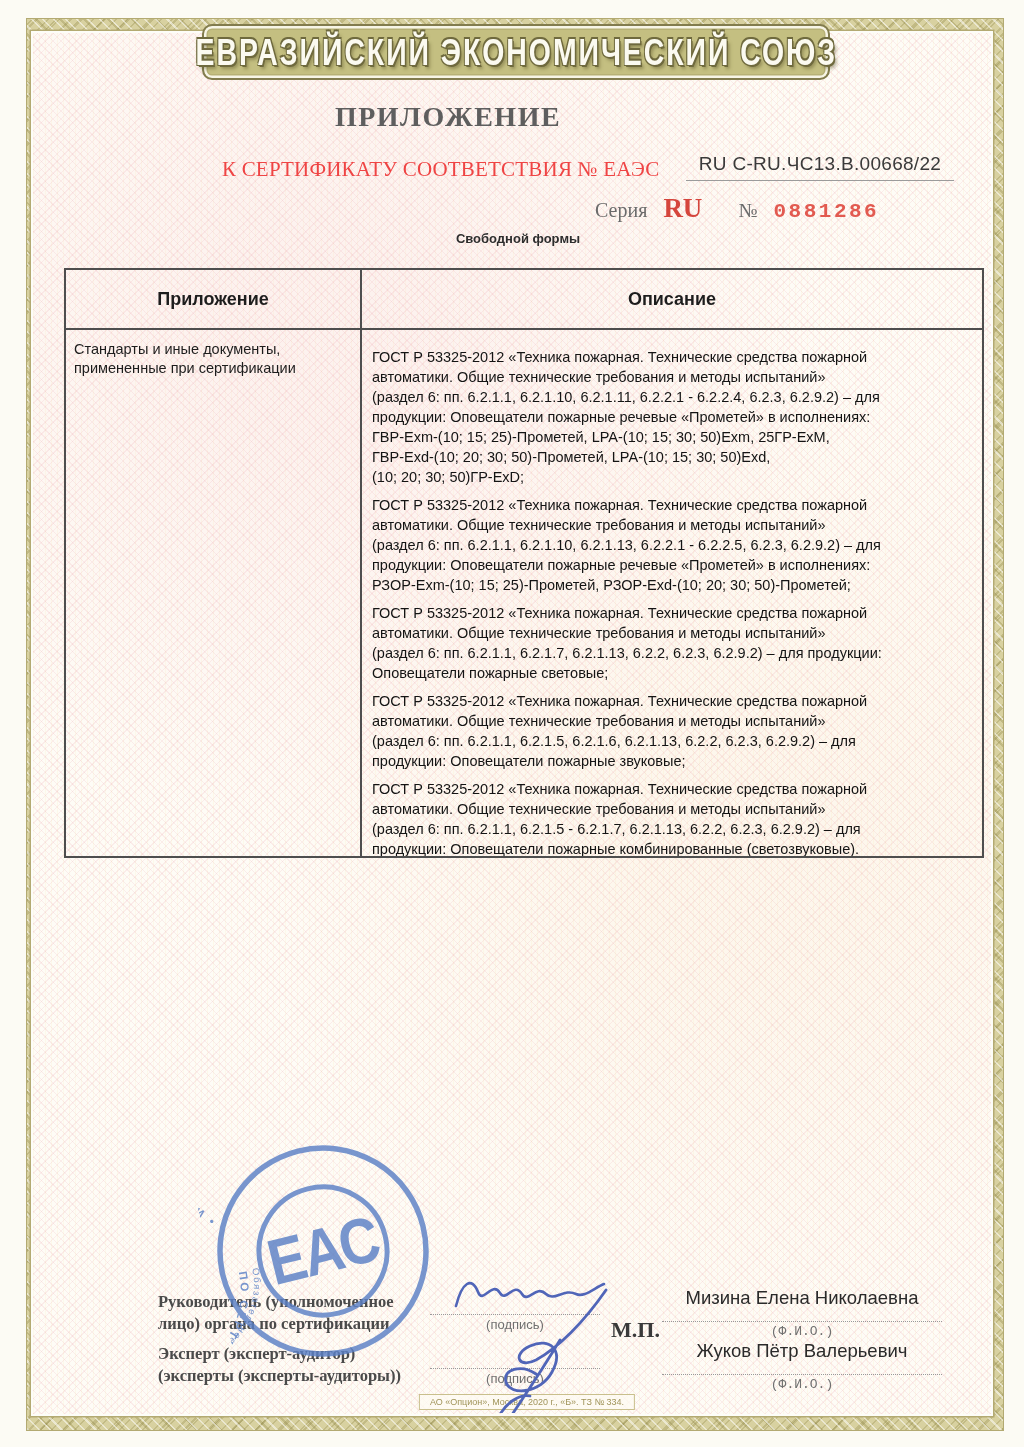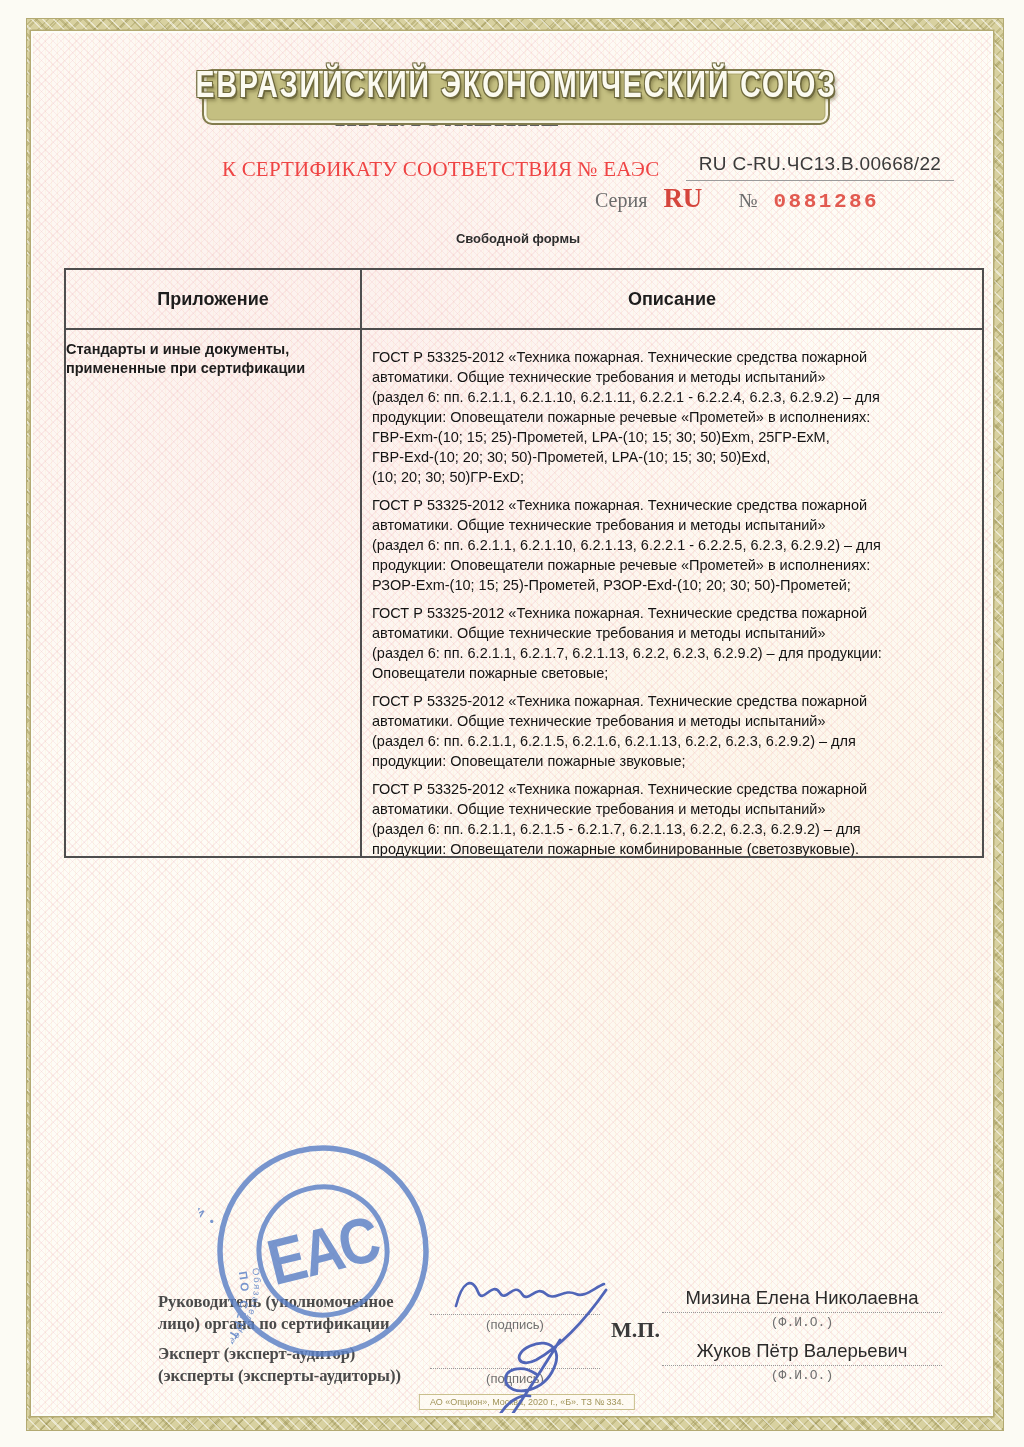--- a/index.html
+++ b/index.html
@@ -27,67 +27,67 @@
   .sc{position:absolute;pointer-events:none;}
   .sc.t{left:59px;top:39px;right:53px;height:12px;background:radial-gradient(circle at 9px 14px, rgba(255,255,255,0) 6.5px, rgba(255,255,255,.95) 6.5px 9px, rgba(255,255,255,0) 9px);background-size:18px 12px;background-repeat:repeat-x;}
   .sc.b{left:59px;bottom:37px;right:53px;height:12px;background:radial-gradient(circle at 9px -2px, rgba(255,255,255,0) 6.5px, rgba(255,255,255,.95) 6.5px 9px, rgba(255,255,255,0) 9px);background-size:18px 12px;background-repeat:repeat-x;}
   .sc.l{left:47px;top:51px;bottom:49px;width:12px;background:radial-gradient(circle at 14px 9px, rgba(255,255,255,0) 6.5px, rgba(255,255,255,.95) 6.5px 9px, rgba(255,255,255,0) 9px);background-size:12px 18px;background-repeat:repeat-y;}
   .sc.r{right:41px;top:51px;bottom:49px;width:12px;background:radial-gradient(circle at -2px 9px, rgba(255,255,255,0) 6.5px, rgba(255,255,255,.95) 6.5px 9px, rgba(255,255,255,0) 9px);background-size:12px 18px;background-repeat:repeat-y;}
 
   
   .banner{position:absolute;left:202px;top:24px;width:624px;height:52px;
     background:#c4bf81;border:2px solid #827c4e;border-radius:10px;
     box-shadow:inset 0 0 0 2.5px #f7f5e6, inset 0 0 0 4px #b7b176;
-    display:flex;justify-content:center;z-index:3;margin-top:45px;}
+    display:flex;align-items:center;justify-content:center;z-index:3;}
   .banner-text{font-weight:bold;font-size:29px;letter-spacing:2px;color:#fbfaf0;white-space:nowrap;
     transform:scale(.98,1.28);
     text-shadow:-1px -1px 0 #6f6a3e, 1px -1px 0 #6f6a3e, -1px 1px 0 #6f6a3e, 1.5px 1.5px 0 #6f6a3e, 3px 3px 3px rgba(90,85,40,.45);}
 
   .abs{position:absolute;}
 
   .doc-title{left:448px;top:101px;transform:translateX(-50%);
     font-family:"Liberation Serif",serif;font-weight:bold;font-size:28px;letter-spacing:1.5px;color:#5e5e5e;}
 
   .cert-label{left:222px;top:157px;font-family:"Liberation Serif",serif;font-size:21px;color:#ef4444;letter-spacing:.2px;}
   .cert-number{left:686px;top:153px;width:268px;text-align:center;font-size:19px;color:#3a3a3a;
     border-bottom:1.5px solid #9b9b9b;padding-bottom:5px;letter-spacing:.3px;}
 
-  .series-row{left:595px;top:183px;display:flex;align-items:baseline;}
+  .series-row{left:595px;top:193px;display:flex;align-items:baseline;}
   .series-label{font-family:"Liberation Serif",serif;font-size:20px;color:#6b6b6b;}
   .series-value{font-family:"Liberation Serif",serif;font-weight:bold;font-size:27px;color:#d5453c;margin-left:16px;}
   .number-sign{font-family:"Liberation Serif",serif;font-size:20px;color:#6b6b6b;margin-left:36px;}
   .blank-number{font-family:"Liberation Mono",monospace;font-weight:bold;font-size:21px;color:#e25a50;letter-spacing:2.5px;margin-left:16px;}
 
   .form-type{left:518px;top:231px;transform:translateX(-50%);font-weight:bold;font-size:13px;color:#2d2d2d;}
 
   
   .cert-table{left:64px;top:268px;width:916px;height:586px;border:2px solid #4e4e4e;
     display:grid;grid-template-columns:296px 1fr;grid-template-rows:60px 1fr;background:transparent;}
   .th{display:flex;align-items:center;justify-content:center;font-weight:bold;font-size:18px;color:#1d1d1d;border-bottom:2px solid #4e4e4e;}
   .bl{border-right:2px solid #4e4e4e;}
-  .td-left{padding:10px 0;font-weight:bold;font-size:14.5px;line-height:19px;color:#1d1d1d;}
+  .td-left{padding:10px 8px;font-weight:normal;font-size:14.5px;line-height:19px;color:#1d1d1d;}
   .td-right{padding:9px 10px;overflow:hidden;}
   .para{margin:8px 0 8px 0;}
   .tline{display:block;font-size:14.5px;line-height:20px;color:#141414;white-space:nowrap;}
 
   
   .sig-label{font-family:"Liberation Serif",serif;font-weight:bold;font-size:16.5px;line-height:22px;color:#4a4a4a;width:276px;}
   .lbl1{left:158px;top:1291px;}
   .lbl2{left:158px;top:1343px;}
   .sig-line{width:170px;height:26px;border-bottom:1px dotted #9a9a9a;}
   .line1{left:430px;top:1288px;}
   .line2{left:430px;top:1342px;}
   .sig-cap{width:170px;text-align:center;font-size:13px;color:#707070;}
   .cap1{left:430px;top:1317px;}
   .cap2{left:430px;top:1371px;}
   .mp{left:611px;top:1317px;font-family:"Liberation Serif",serif;font-weight:bold;font-size:22px;color:#3a3a3a;}
   .name-block{width:280px;text-align:center;}
   .nb1{left:662px;top:1287px;}
   .nb2{left:662px;top:1340px;}
-  .name{font-size:18.5px;color:#2a2a2a;border-bottom:1px dotted #999;padding-bottom:3px;}
+  .name{font-size:18.5px;color:#2a2a2a;border-bottom:1px dotted #999;padding-bottom:12px;}
   .fio{font-size:13px;color:#707070;margin-top:2px;font-family:Liberation Mono, monospace;}
 
   .stamp-svg{left:212px;top:1140px;transform:rotate(-14deg);opacity:.82;z-index:2;}
   .ink-svg{left:408px;top:1248px;z-index:4;}
 
   .print-info{left:527px;top:1394px;transform:translateX(-50%);border:1px solid #c9bf8c;
     background:rgba(253,251,242,.75);padding:2px 10px;font-size:9px;color:#a0945a;white-space:nowrap;}
 </style>
 </head>
 <body>

